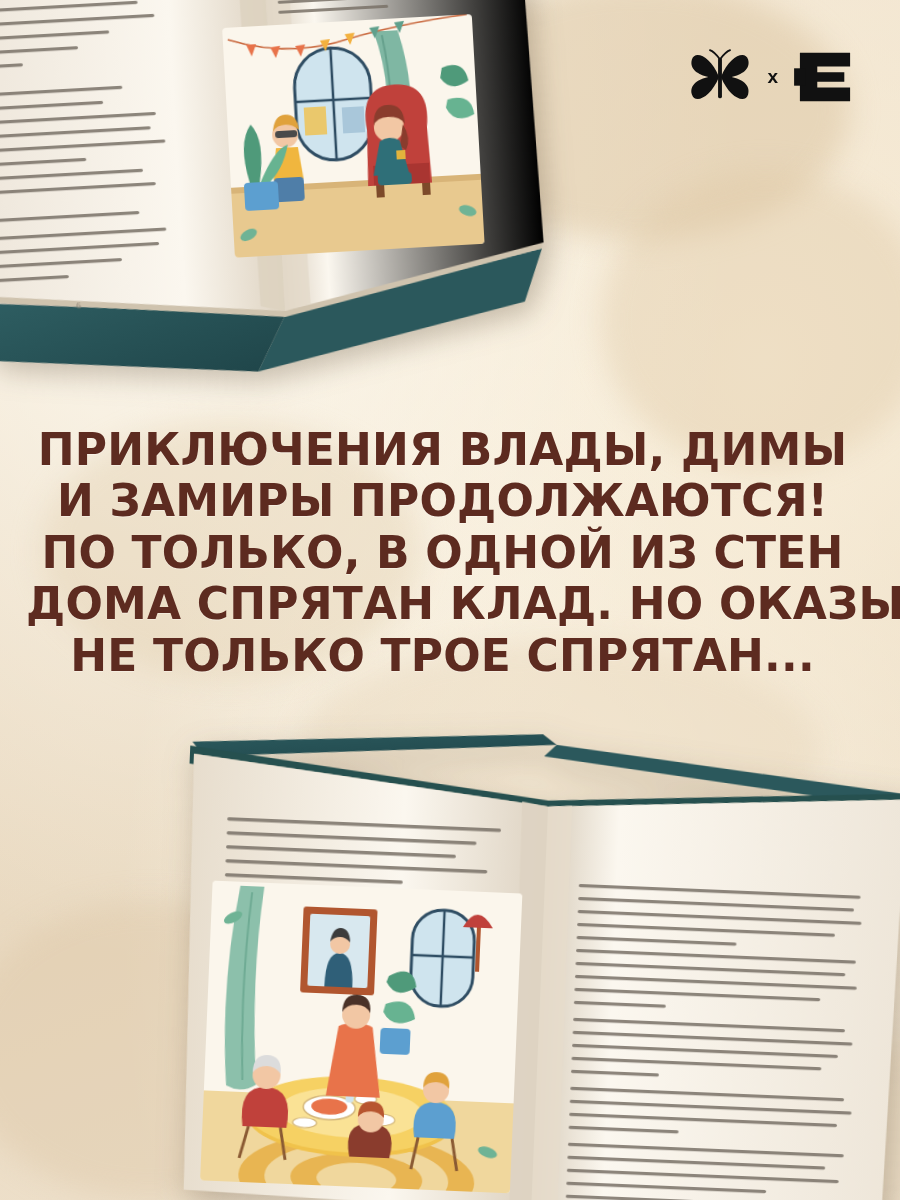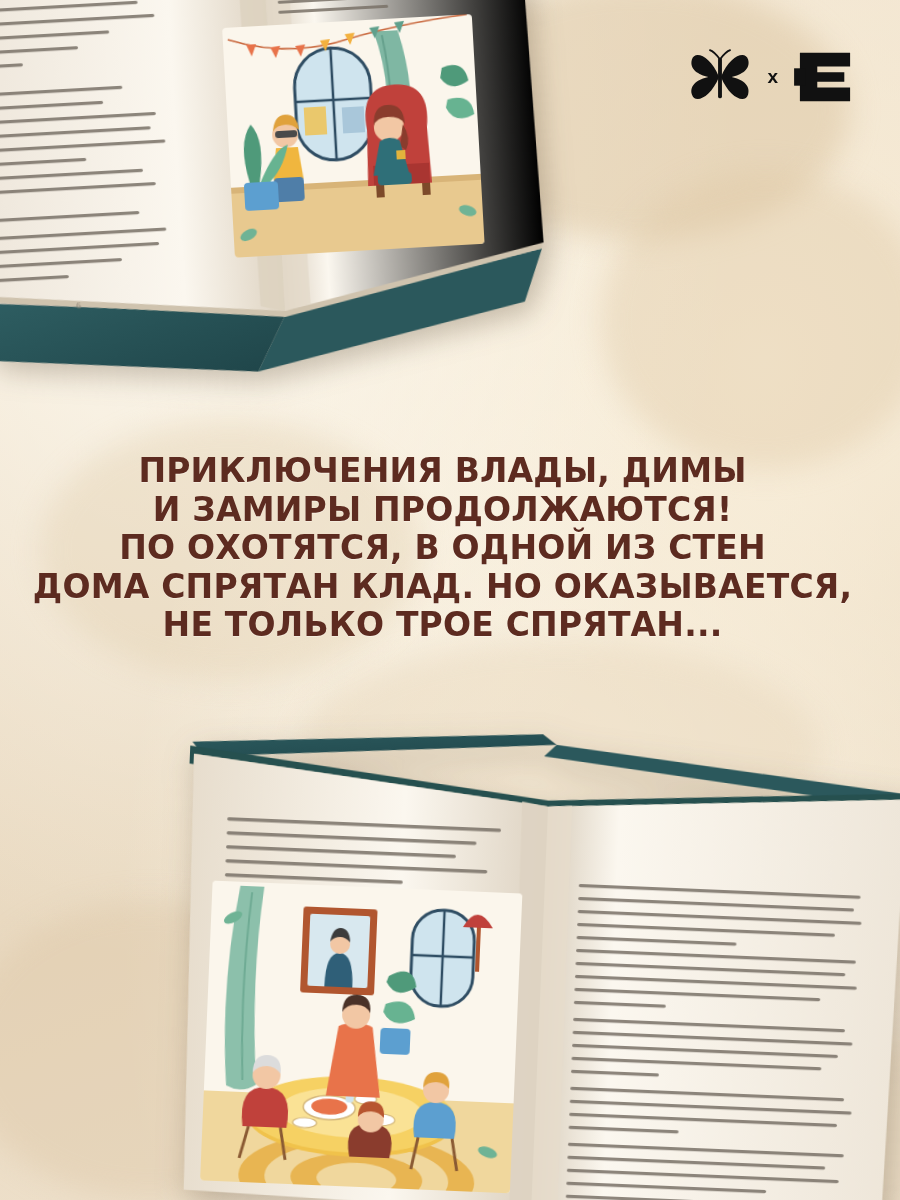--- a/index.html
+++ b/index.html
@@ -60,26 +60,25 @@
   
   .headline {
     position: absolute;
     left: 0;
     right: 15px;
     top: 424px;
     text-align: center;
     color: #5d2b20;
     font-family: "DejaVu Sans", sans-serif;
     font-weight: 700;
-    font-size: 33px;
+    font-size: 44px;
     line-height: 1.17;
     letter-spacing: 0.2px;
     text-shadow: 0 1px 0 rgba(255,255,255,0.35);
     padding: 0 26px;
-    margin-top: 28px;
   }
   .headline .l { display: block; white-space: nowrap; }
 
   
   .book-top {
     position: absolute;
     left: -22px;
     top: -14px;
     width: 570px;
     height: 400px;
@@ -233,21 +232,21 @@
 
         <ellipse cx="268" cy="248" rx="9" ry="5" fill="#6fb395" transform="rotate(-25 268 248)"></ellipse>
         <ellipse cx="488" cy="236" rx="9" ry="5" fill="#6fb395" transform="rotate(20 488 236)"></ellipse>
       </g>
     </svg>
   </div>
 
   <div class="headline">
     <span class="l">ПРИКЛЮЧЕНИЯ ВЛАДЫ, ДИМЫ</span>
     <span class="l">И ЗАМИРЫ ПРОДОЛЖАЮТСЯ!</span>
-    <span class="l">ПО ОХОТЯТСЯ, В ОДНОЙ ИЗ СТЕН</span>
+    <span class="l">ПО ТОЛЬКО, В ОДНОЙ ИЗ СТЕН</span>
     <span class="l">ДОМА СПРЯТАН КЛАД. НО ОКАЗЫВАЕТСЯ,</span>
     <span class="l">НЕ ТОЛЬКО ТРОЕ СПРЯТАН...</span>
   </div>
 
   <div class="logo-row">
     <svg class="logo-butterfly" viewBox="0 0 64 64" xmlns="http://www.w3.org/2000/svg">
       <g fill="#111111">
         <path d="M31 32 C22 10 6 4 3 14 C0 24 10 30 20 32 C10 34 0 40 3 50 C6 60 22 54 31 32 Z"></path>
         <path d="M33 32 C42 10 58 4 61 14 C64 24 54 30 44 32 C54 34 64 40 61 50 C58 60 42 54 33 32 Z"></path>
         <rect x="30" y="12" width="4" height="42" rx="2"></rect>

